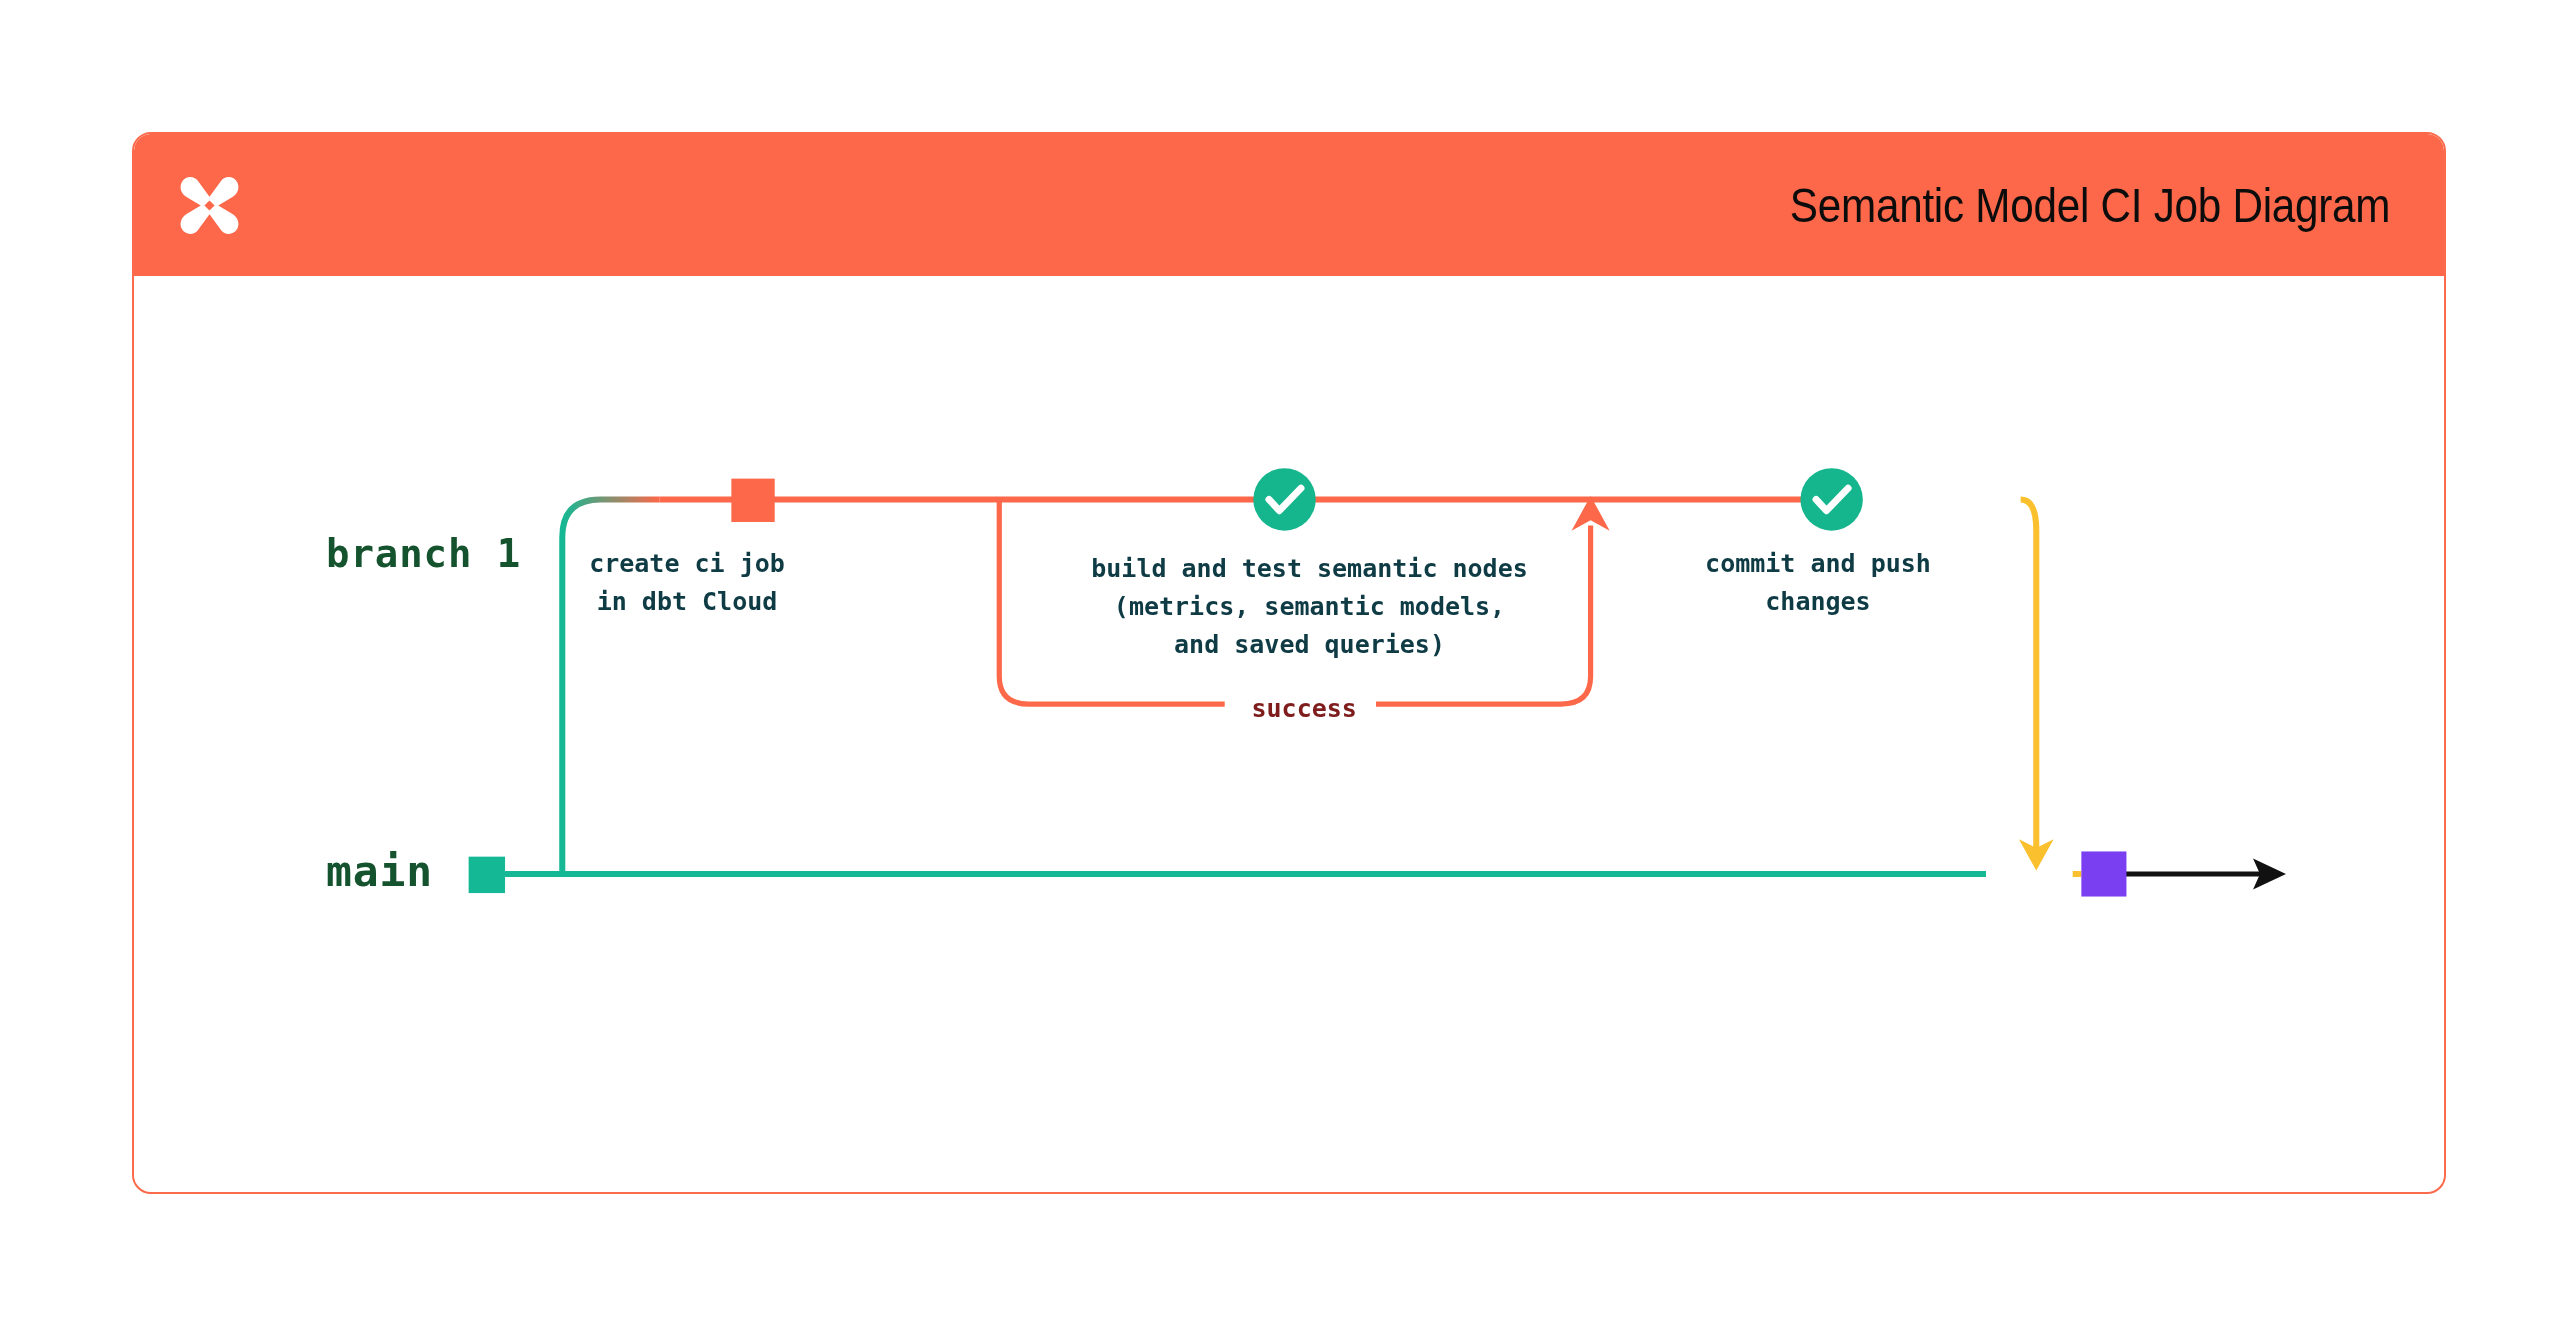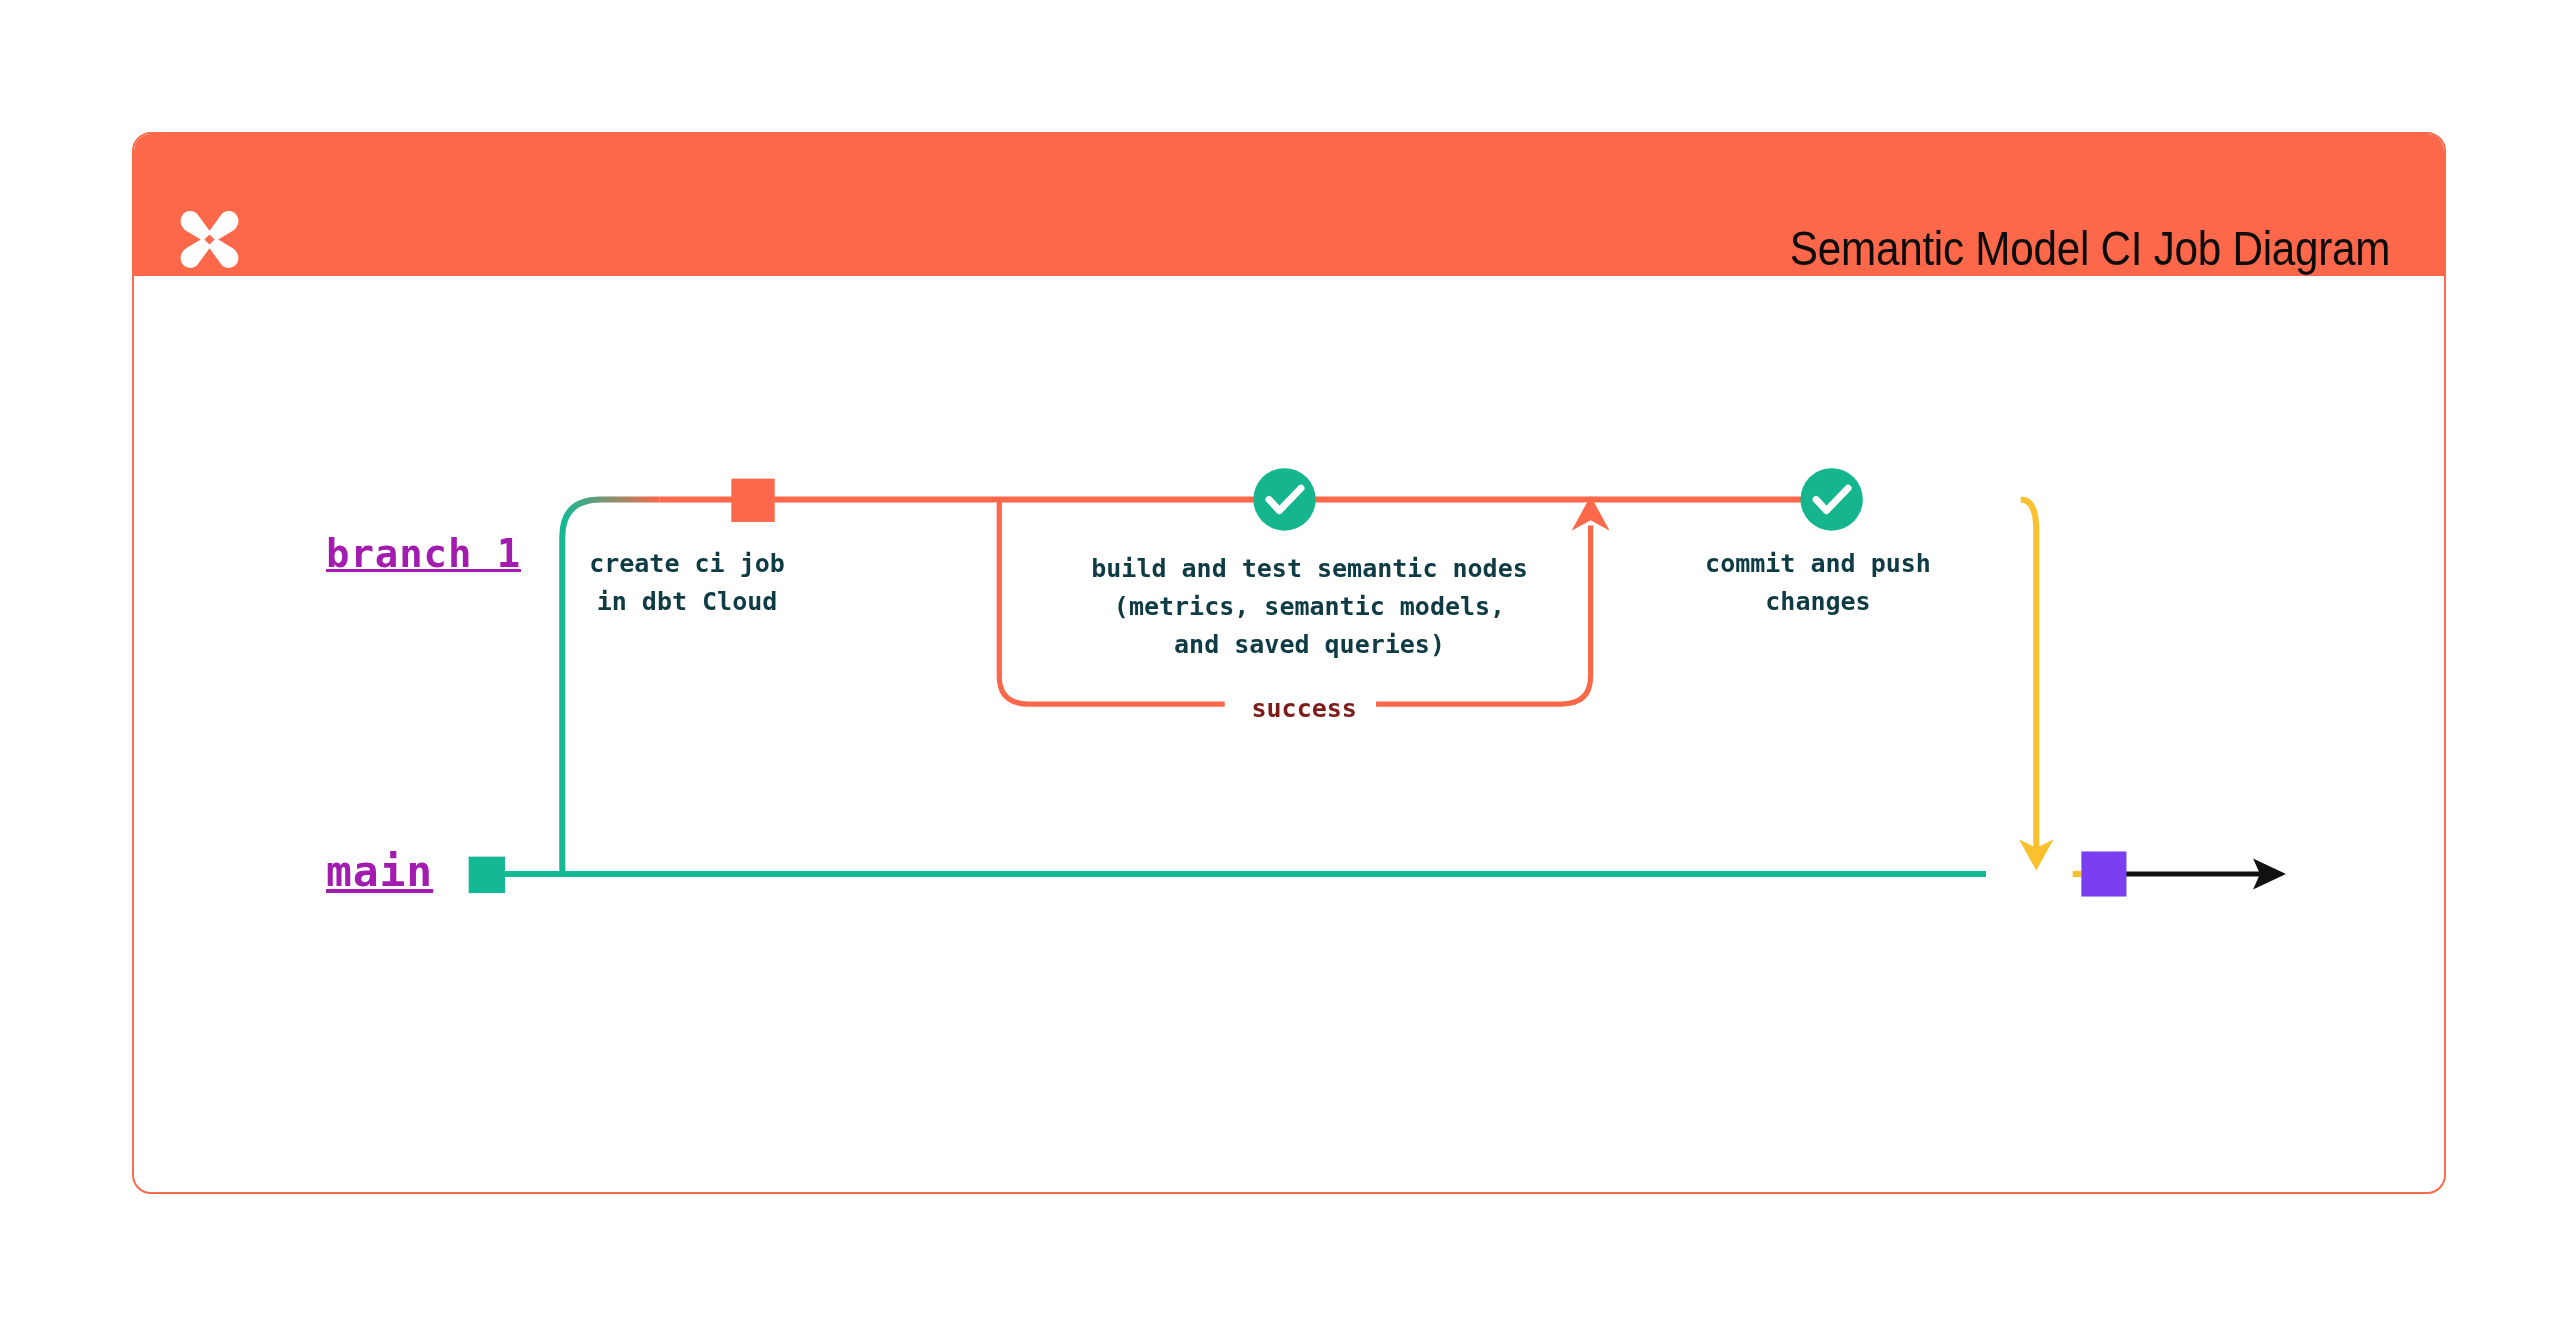--- a/index.html
+++ b/index.html
@@ -36,21 +36,21 @@
   }
 
   .card-header {
     position: absolute;
     left: 0;
     top: 0;
     width: 100%;
     height: 142px;
     background: #FC6849;
     display: flex;
-    align-items: flex-end;
+    align-items: center;
     justify-content: space-between;
     box-sizing: border-box;
     padding: 0 54px 0 35px;
     border-radius: 16.5px 16.5px 0 0;
   }
 
   .brand-logo {
     width: 73px;
     height: 73px;
     display: block;
@@ -86,23 +86,22 @@
     width: 2576px;
     height: 1324px;
     pointer-events: none;
   }
 
   
   .lane-label {
     position: absolute;
     font-family: "DejaVu Sans Mono", monospace;
     font-weight: bold;
-    color: #a21caf;
+    color: #14532d;
     white-space: nowrap;
-    text-decoration: underline;
   }
   .lane-branch1 {
     left: 326px;
     top: 531px;
     font-size: 39px;
     letter-spacing: 0.9px;
   }
   .lane-main {
     left: 326px;
     top: 846px;

